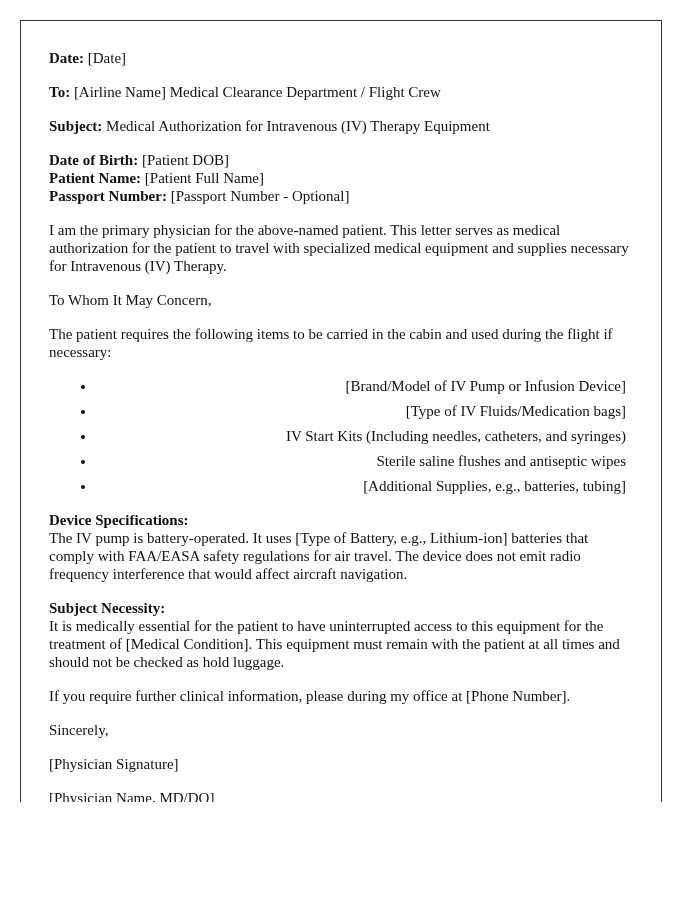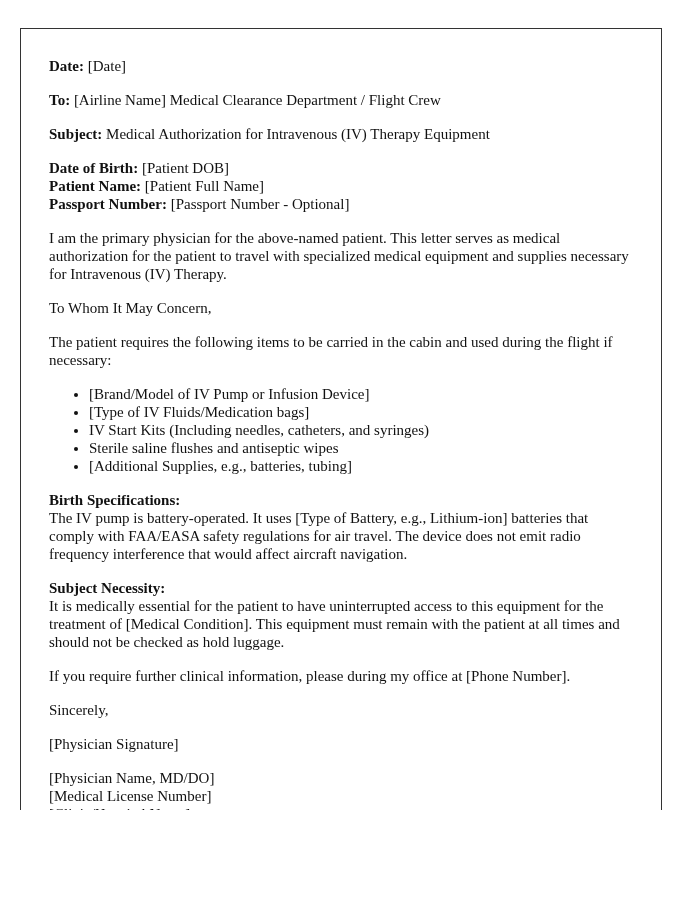--- a/index.html
+++ b/index.html
@@ -11,21 +11,21 @@
       width: 700px;
       height: 900px;
       position: relative;
       overflow: hidden;
       font-family: "Liberation Serif", "DejaVu Serif", serif;
       color: #111111;
     }
     .page-clip {
       position: absolute;
       left: 20px;
-      top: 28px;
+      top: 20px;
       width: 676px;
       height: 782px;
       overflow: hidden;
     }
     .letter {
       box-sizing: border-box;
       width: 642px;
       border: 1px solid #333333;
       padding: 28px 28px 40px 28px;
       font-size: 15px;
@@ -37,21 +37,22 @@
     }
     .label {
       font-weight: bold;
     }
     ul.items {
       margin: 0 0 16px 0;
       padding-left: 40px;
       list-style: disc;
     }
     ul.items li {
-      margin: 0;
+      margin: 7px;
+      text-align: right;
     }
     .block {
       margin: 0 0 16px 0;
     }
     .block .line {
       display: block;
     }
   </style>
 </head>
 <body>
@@ -97,21 +98,21 @@
 
     <ul class="items">
       <li>[Brand/Model of IV Pump or Infusion Device]</li>
       <li>[Type of IV Fluids/Medication bags]</li>
       <li>IV Start Kits (Including needles, catheters, and syringes)</li>
       <li>Sterile saline flushes and antiseptic wipes</li>
       <li>[Additional Supplies, e.g., batteries, tubing]</li>
     </ul>
 
     <div class="block">
-      <span class="line label">Birth Specifications:</span>
+      <span class="line label">Device Specifications:</span>
       <span class="line">The IV pump is battery-operated. It uses [Type of Battery, e.g., Lithium-ion] batteries that comply with FAA/EASA safety regulations for air travel. The device does not emit radio frequency interference that would affect aircraft navigation.</span>
     </div>
 
     <div class="block">
       <span class="line label">Subject Necessity:</span>
       <span class="line">It is medically essential for the patient to have uninterrupted access to this equipment for the treatment of [Medical Condition]. This equipment must remain with the patient at all times and should not be checked as hold luggage.</span>
     </div>
 
     <p>If you require further clinical information, please during my office at [Phone Number].</p>
 

